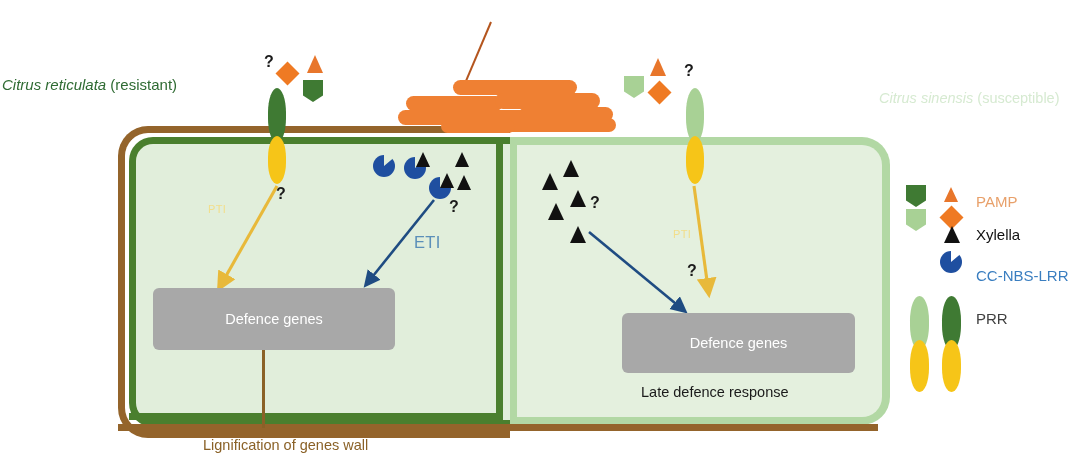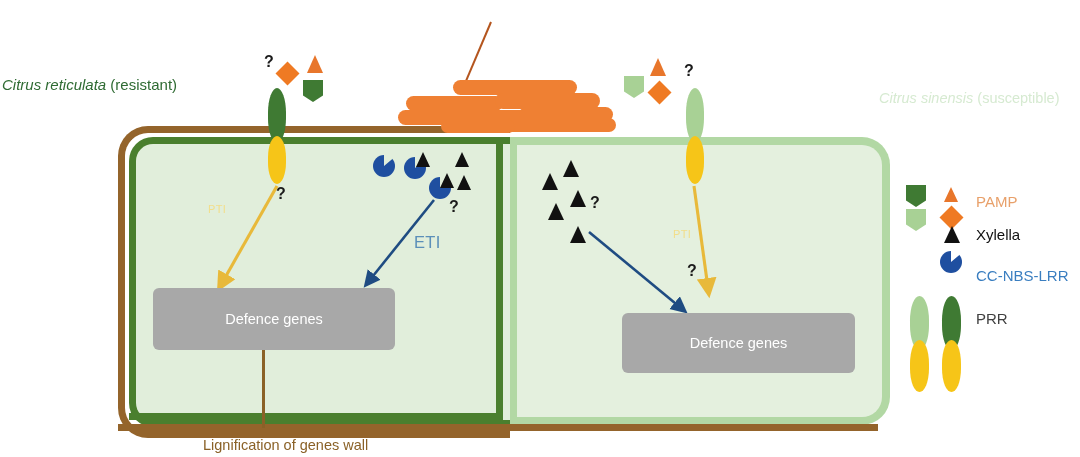--- a/index.html
+++ b/index.html
@@ -278,20 +278,21 @@
 
   <svg class="arrow" width="60" height="140" style="left:678px; top:182px;">
     <line x1="16" y1="4" x2="30" y2="106" stroke="#e8b93a" stroke-width="3.1" marker-end="url(#ah-yellow)"></line>
   </svg>
   <div class="abs lbl-pti" style="left:673px; top:228px;">PTI</div>
   <div class="abs qmark" style="left:687px; top:262px;">?</div>
 
   <div class="abs gene-box" style="left:622px; top:313px; width:233px; height:60px;">
     <span>Defence genes</span>
   </div>
+  <div class="abs lbl-late">Late defence response</div>
 
 
   <div class="abs pamp-shield" style="left:906px; top:185px; background:#3f7a33;"></div>
   <div class="abs pamp-shield" style="left:906px; top:209px; background:#a8d195;"></div>
   <div class="abs pamp-tri" style="left:944px; top:187px; border-left-width:7px; border-right-width:7px; border-bottom-width:15px;"></div>
   <div class="abs pamp-diamond" style="left:943px; top:209px;"></div>
   <div class="abs legend-text lg-pamp" style="left:976px; top:193px;">PAMP</div>
 
   <div class="abs eff-tri" style="left:944px; top:226px;"></div>
   <div class="abs legend-text lg-eff" style="left:976px; top:226px;">Xylella</div>

